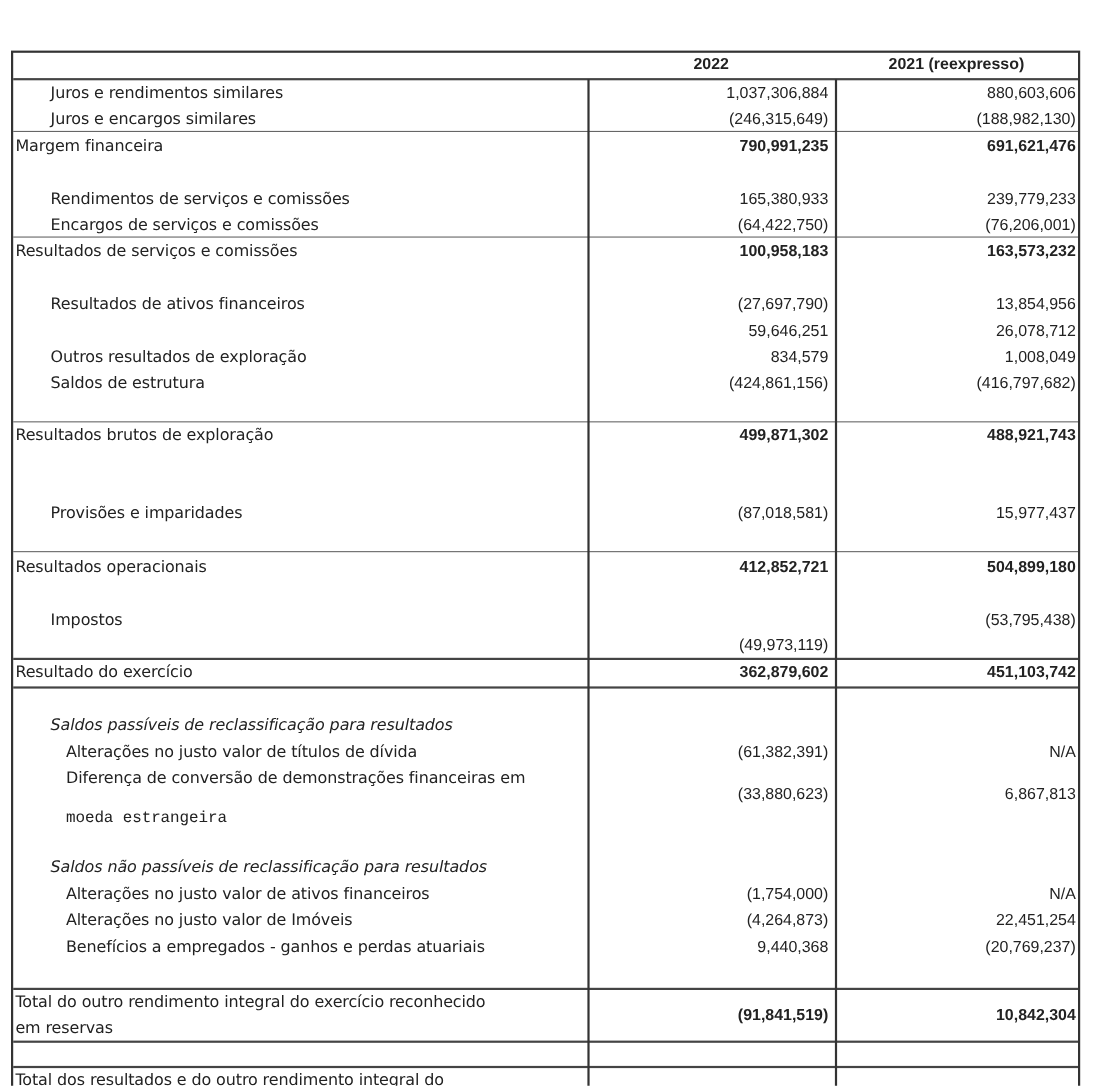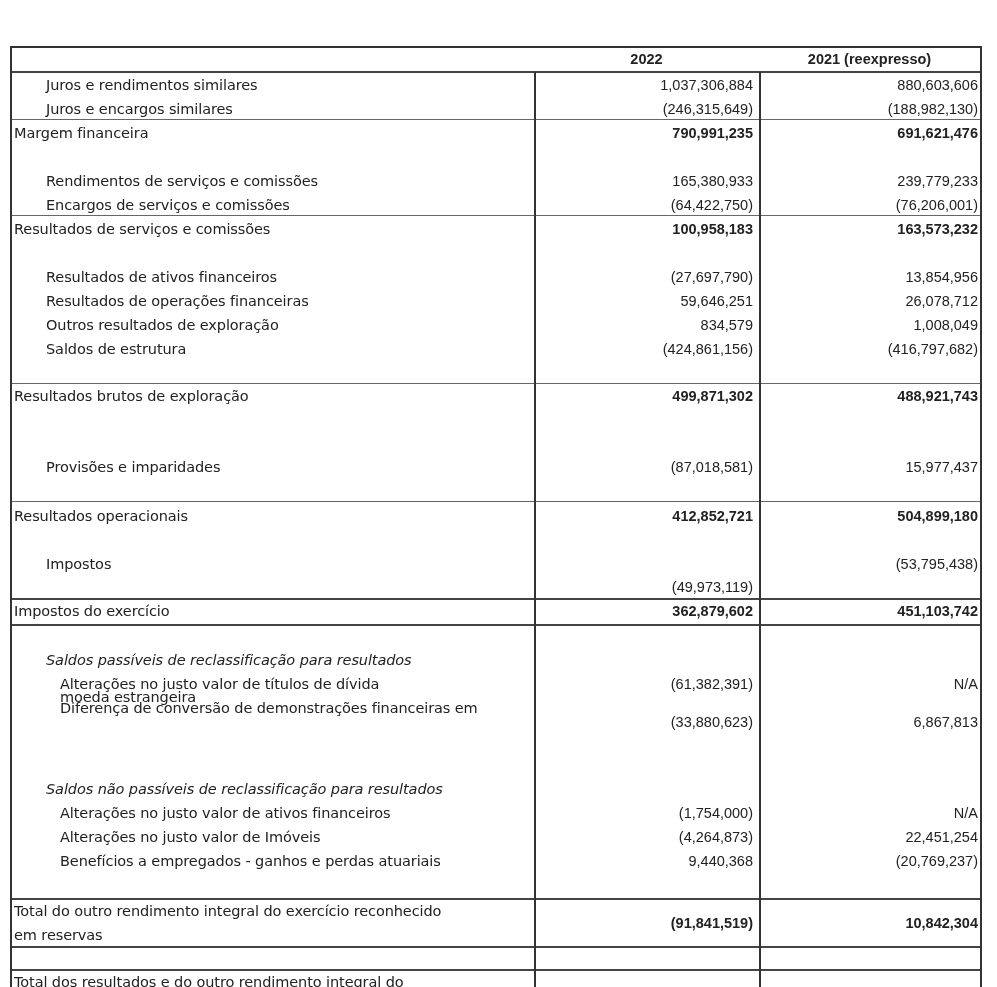--- a/index.html
+++ b/index.html
@@ -68,21 +68,20 @@
   <div class="num c2" style="top:149px;">(76,206,001)</div>
 
   <div class="lbl tot" style="top:173px;">Resultados de serviços e comissões</div>
   <div class="num c1 bold" style="top:173px;">100,958,183</div>
   <div class="num c2 bold" style="top:173px;">163,573,232</div>
 
   <div class="lbl ind" style="top:221px;">Resultados de ativos financeiros</div>
   <div class="num c1" style="top:221px;">(27,697,790)</div>
   <div class="num c2" style="top:221px;">13,854,956</div>
 
-  <div class="lbl ind" style="top:245px;">Resultados de operações financeiras</div>
   <div class="num c1" style="top:245px;">59,646,251</div>
   <div class="num c2" style="top:245px;">26,078,712</div>
 
   <div class="lbl ind" style="top:269px;">Outros resultados de exploração</div>
   <div class="num c1" style="top:269px;">834,579</div>
   <div class="num c2" style="top:269px;">1,008,049</div>
 
   <div class="lbl ind" style="top:293px;">Saldos de estrutura</div>
   <div class="num c1" style="top:293px;">(424,861,156)</div>
   <div class="num c2" style="top:293px;">(416,797,682)</div>
@@ -96,32 +95,32 @@
   <div class="num c2" style="top:411px;">15,977,437</div>
 
   <div class="lbl tot" style="top:460px;">Resultados operacionais</div>
   <div class="num c1 bold" style="top:460px;">412,852,721</div>
   <div class="num c2 bold" style="top:460px;">504,899,180</div>
 
   <div class="lbl ind" style="top:508px;">Impostos</div>
   <div class="num c1" style="top:531px;">(49,973,119)</div>
   <div class="num c2" style="top:508px;">(53,795,438)</div>
 
-  <div class="lbl tot" style="top:555px;">Impostos do exercício</div>
+  <div class="lbl tot" style="top:555px;">Resultado do exercício</div>
   <div class="num c1 bold" style="top:555px;">362,879,602</div>
   <div class="num c2 bold" style="top:555px;">451,103,742</div>
 
   <div class="lbl sec" style="top:604px;">Saldos passíveis de reclassificação para resultados</div>
 
   <div class="lbl ind2" style="top:628px;">Alterações no justo valor de títulos de dívida</div>
   <div class="num c1" style="top:628px;">(61,382,391)</div>
   <div class="num c2" style="top:628px;">N/A</div>
 
   <div class="lbl ind2" style="top:652px;">Diferença de conversão de demonstrações financeiras em</div>
-  <div class="lbl ind2" style="top:641px;">moeda estrangeira</div>
+  <div class="lbl ind2" style="top:688px;font-family:Liberation Mono, monospace;">moeda estrangeira</div>
   <div class="num c1" style="top:666px;">(33,880,623)</div>
   <div class="num c2" style="top:666px;">6,867,813</div>
 
   <div class="lbl ind2" style="top:757px;">Alterações no justo valor de ativos financeiros</div>
 
   <div class="lbl sec" style="top:733px;">Saldos não passíveis de reclassificação para resultados</div>
   <div class="num c1" style="top:757px;">(1,754,000)</div>
   <div class="num c2" style="top:757px;">N/A</div>
 
   <div class="lbl ind2" style="top:781px;">Alterações no justo valor de Imóveis</div>

